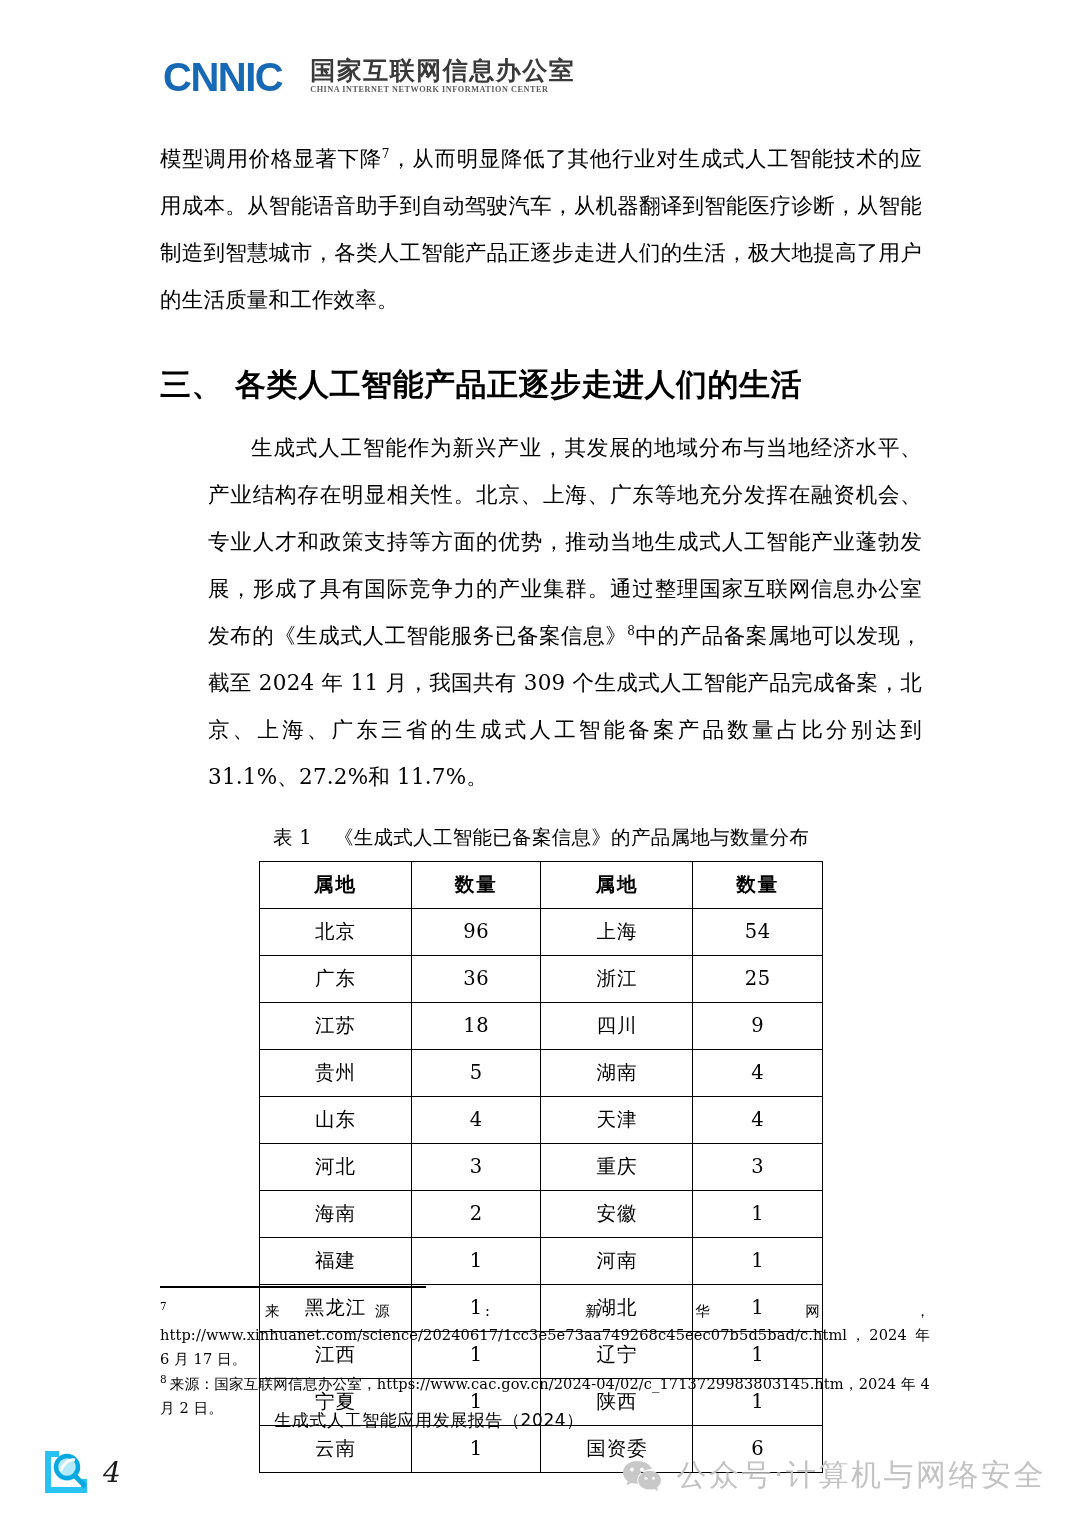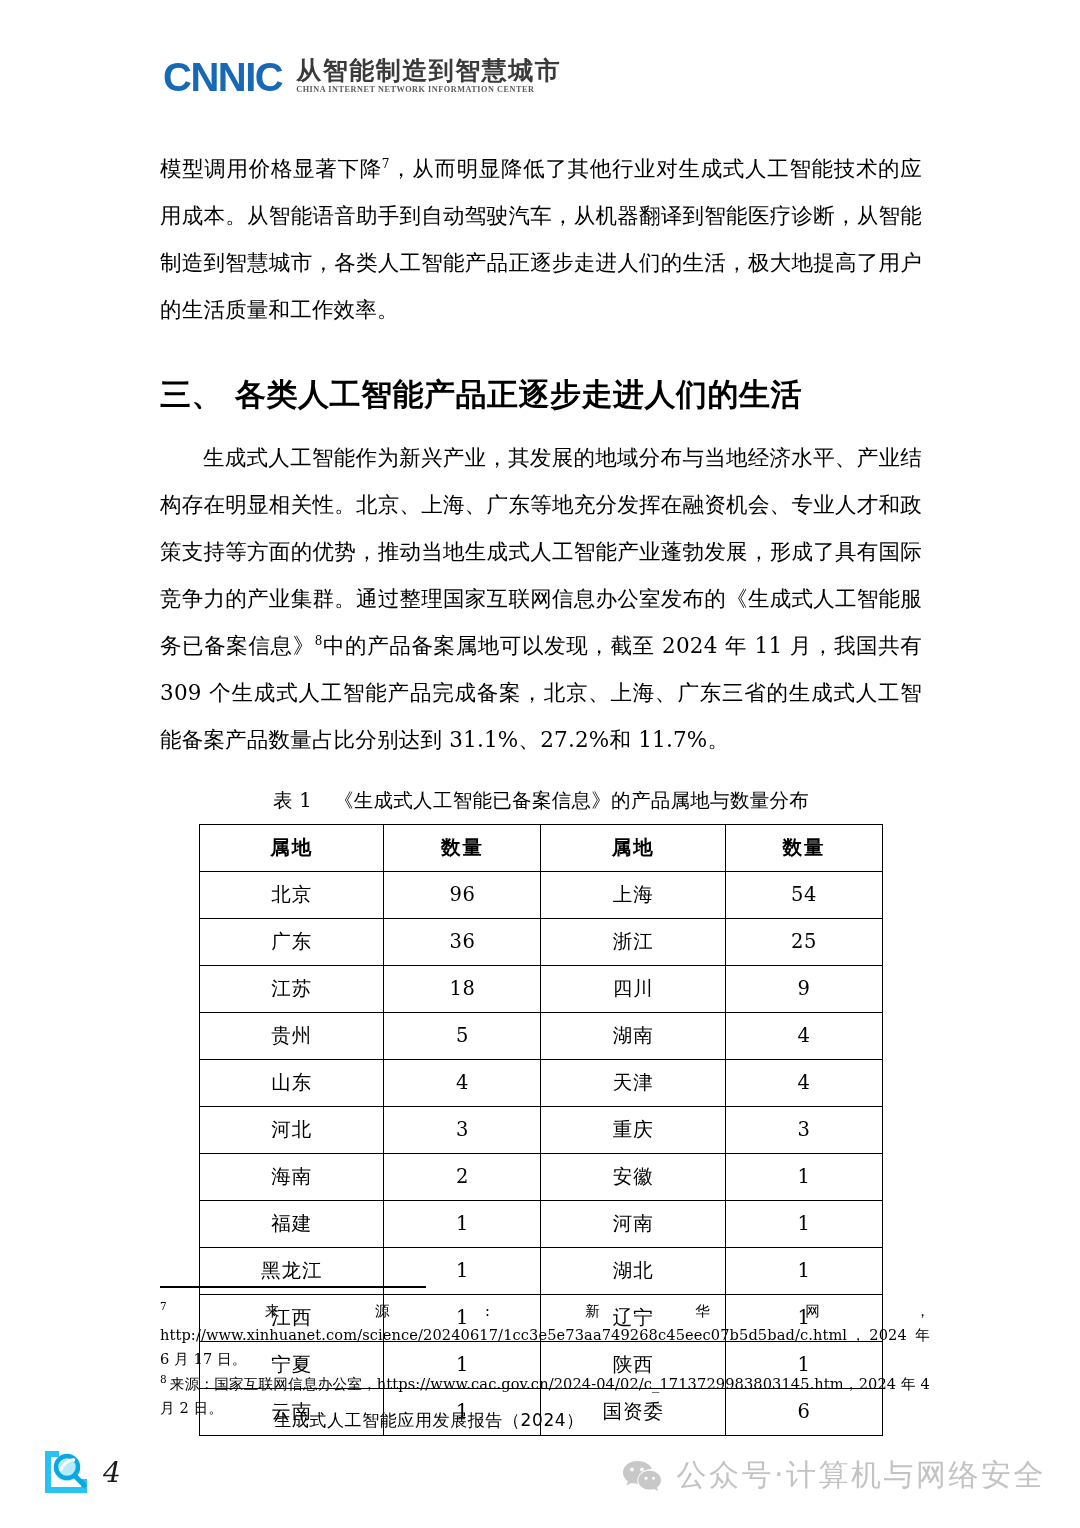--- a/index.html
+++ b/index.html
@@ -15,21 +15,21 @@
     color: #000000;
     overflow: hidden;
   }
 
   
   .page-header {
     position: absolute;
     left: 163px;
     top: 58px;
     display: flex;
-    gap: 14px;
+    gap: 28px;
   }
   .logo-mark {
     font-family: "Liberation Sans", sans-serif;
     font-weight: 700;
     font-size: 40px;
     letter-spacing: -1.5px;
     color: #1769b5;
     line-height: 0.95;
   }
   .logo-words {
@@ -53,32 +53,32 @@
     letter-spacing: 0.55px;
     color: #5b5b5b;
     line-height: 1.2;
     margin-top: 1px;
   }
 
   
   .content {
     position: absolute;
     left: 160px;
-    top: 145px;
+    top: 135px;
     width: 762px;
   }
   p.para {
     margin: 0;
     font-size: 21.5px;
     line-height: 47px;
     text-align: justify;
     text-justify: inter-ideograph;
     letter-spacing: 0.2px;
   }
-  p.para.indent { text-indent: 2em; }
+  p.para.indent { text-indent: 2em; margin-left: 48px; }
   sup.fn {
     font-size: 12px;
     vertical-align: super;
     line-height: 0;
   }
 
   h2.section-heading {
     margin: 38px 0 16px 0;
     font-family: "DejaVu Sans", "Liberation Sans", sans-serif;
     font-weight: 700;
@@ -95,21 +95,21 @@
     font-size: 19.5px;
     letter-spacing: 0.3px;
   }
   .table-caption .cap-label { margin-right: 22px; }
   .table-wrap {
     display: flex;
     justify-content: center;
   }
   table.data-table {
     border-collapse: collapse;
-    width: 684px;
+    width: 564px;
     table-layout: fixed;
   }
   table.data-table th,
   table.data-table td {
     border: 1.6px solid #000000;
     height: 44px;
     text-align: center;
     vertical-align: middle;
     font-size: 19.5px;
     letter-spacing: 1px;
@@ -197,21 +197,21 @@
     color: #c3c3c3;
   }
   .wechat-icon { width: 40px; height: 34px; display: block; }
 </style>
 </head>
 <body>
 
 <div class="page-header">
   <div class="logo-mark">CNNIC</div>
   <div class="logo-words">
-    <div class="logo-cn">从智能制造到智慧城市</div>
+    <div class="logo-cn">国家互联网信息办公室</div>
     <div class="logo-en">CHINA INTERNET NETWORK INFORMATION CENTER</div>
   </div>
 </div>
 
 <div class="content">
 
   <p class="para"><span>模型调用价格显著下降</span><sup class="fn">7</sup><span>，从而明显降低了其他行业对生成式人工智能技术的应用成本。从智能语音助手到自动驾驶汽车，从机器翻译到智能医疗诊断，从智能制造到智慧城市，各类人工智能产品正逐步走进人们的生活，极大地提高了用户的生活质量和工作效率。</span></p>
 
   <h2 class="section-heading">
     <span class="num">三、</span><span>各类人工智能产品正逐步走进人们的生活</span>

